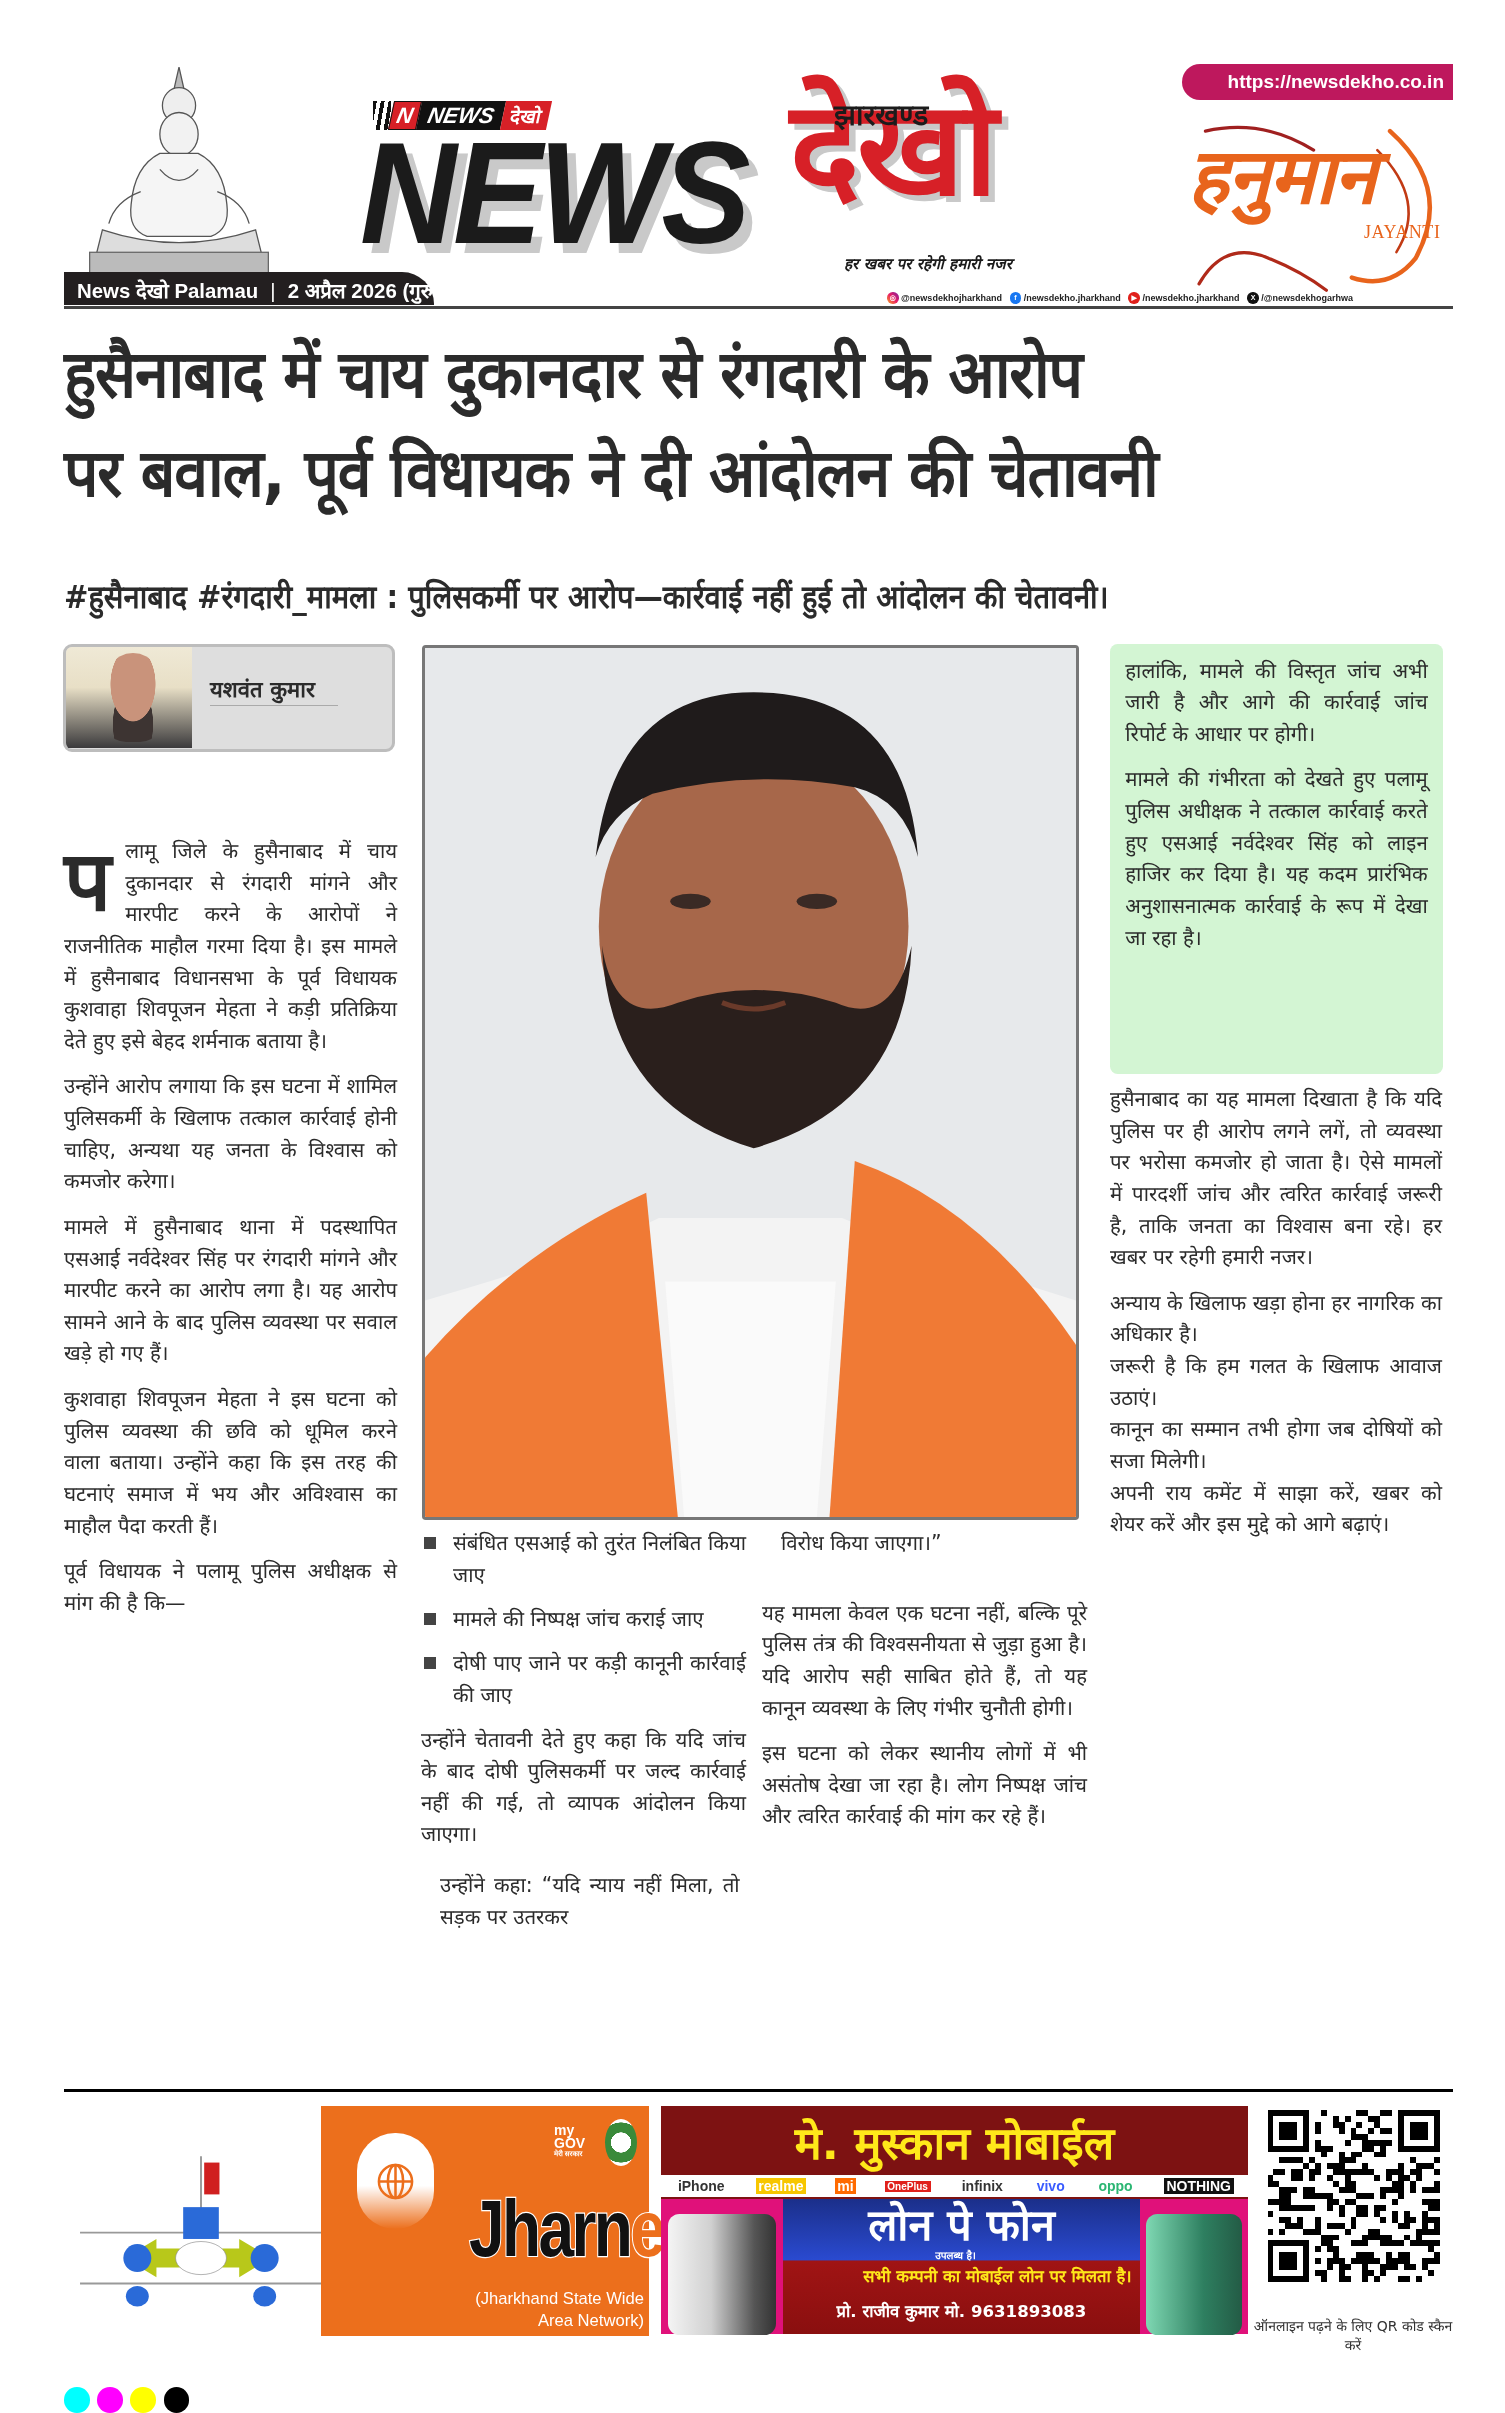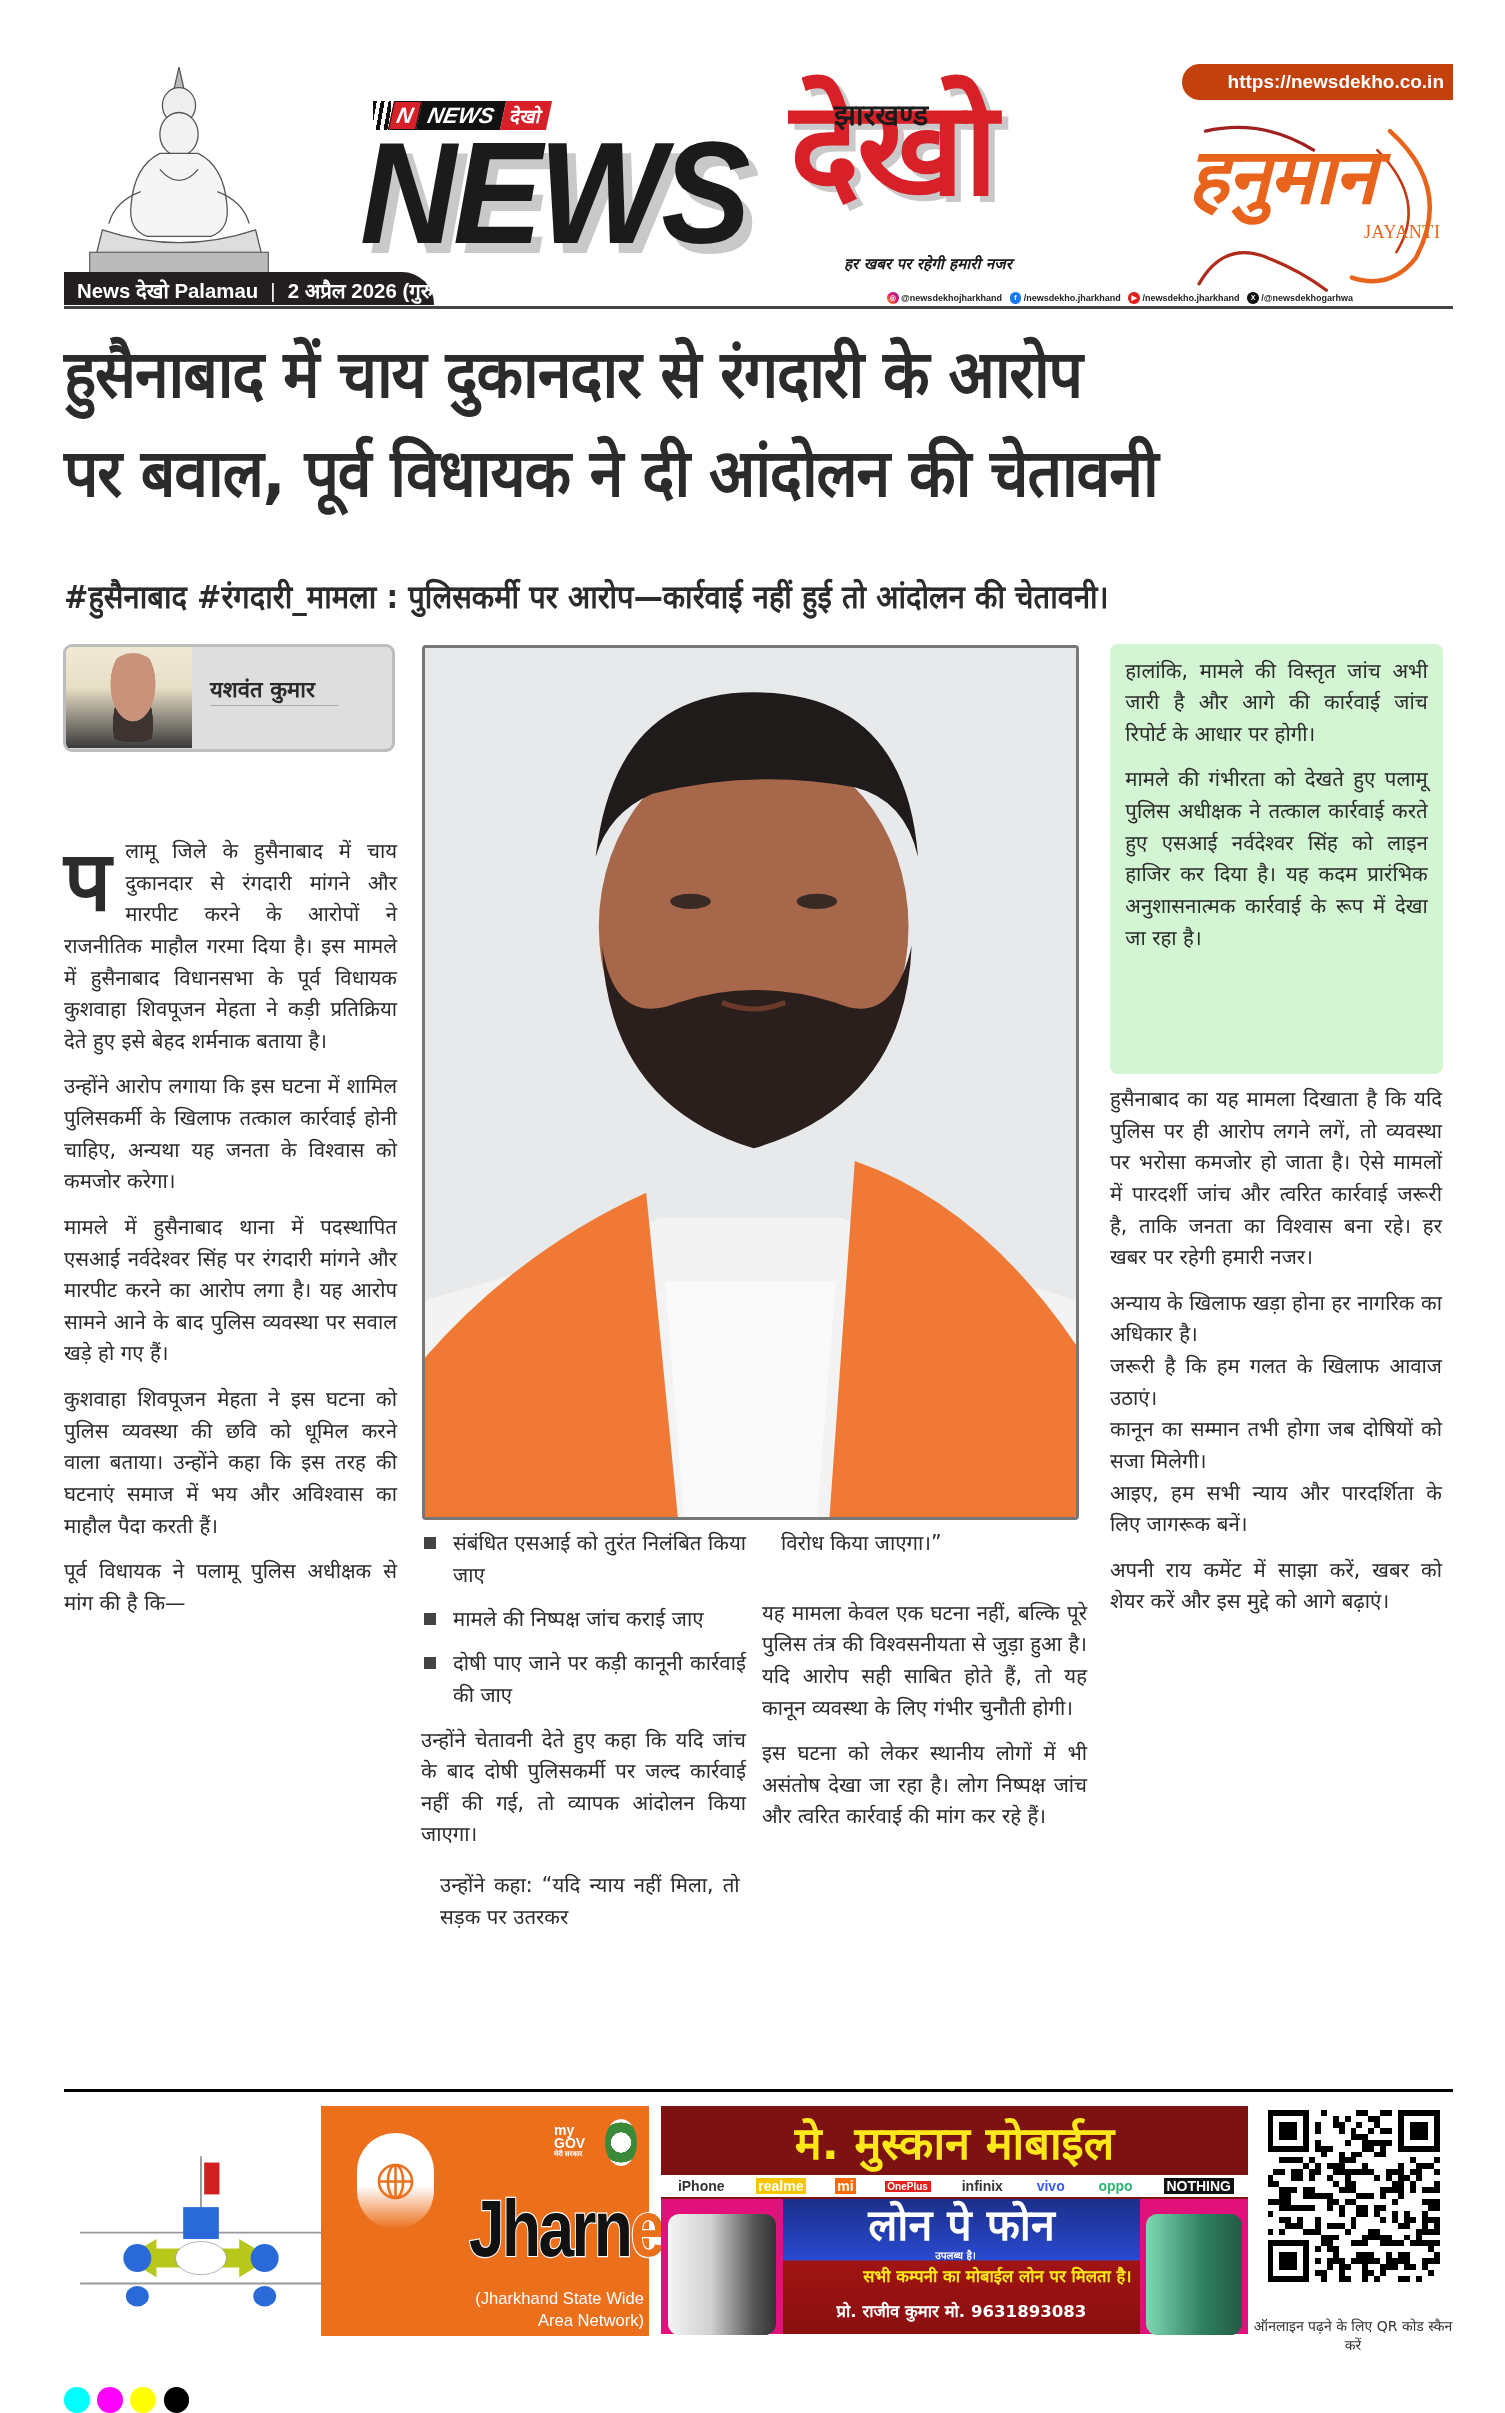--- a/index.html
+++ b/index.html
@@ -13,21 +13,21 @@
   .brand-badge .stripes { width: 18px; height: 29px; background: repeating-linear-gradient(100deg, #111 0 3.8px, transparent 3.8px 7.7px); }
   .brand-badge .n-box { width: 28px; height: 29px; background: #d72027; color: #fff; font: italic 700 22px "Liberation Sans", sans-serif; display: flex; align-items: center; justify-content: center; border: 1.9px solid #111; transform: skewX(-12deg); }
   .brand-badge .news-box { height: 29px; background: #111; color: #fff; font: italic 700 22px "Liberation Sans", sans-serif; padding: 0 9px; display: flex; align-items: center; transform: skewX(-12deg); }
   .brand-badge .dekho-box { height: 29px; background: #d72027; color: #fff; font: 700 19px "DejaVu Sans", sans-serif; padding: 0 7.7px; display: flex; align-items: center; transform: skewX(-12deg); }
 
   .brand-news { position: absolute; left: 360px; top: 121px; font: italic 900 134px/1 "Liberation Sans", sans-serif; color: #1b1b1b; letter-spacing: -3.8px; text-shadow: 9px 9px 0 #c9c9c9; transform: scaleY(1.08); transform-origin: top left; }
   .brand-jharkhand { position: absolute; left: 834px; top: 94px; font: 700 29px "DejaVu Sans", sans-serif; color: #1b1b1b; }
   .brand-dekho { position: absolute; left: 790px; top: 77px; font: 900 131px/1.1 "DejaVu Sans", sans-serif; color: #d72027; text-shadow: 6.4px 6.4px 0 #c9c9c9; letter-spacing: -2.6px; }
   .brand-tagline { position: absolute; left: 844px; top: 253px; font: italic 700 15.3px "DejaVu Sans", sans-serif; color: #1b1b1b; }
 
-  .url-pill { position: absolute; left: 1182px; top: 64px; width: 271px; height: 36px; background: #c2410c; border-radius: 25.5px 0 0 25.5px; color: #fff; font: 700 19px "Liberation Sans", sans-serif; display: flex; align-items: center; justify-content: flex-end; padding-right: 9px; }
+  .url-pill { position: absolute; left: 1182px; top: 64px; width: 271px; height: 36px; background: #be185d; border-radius: 25.5px 0 0 25.5px; color: #fff; font: 700 19px "Liberation Sans", sans-serif; display: flex; align-items: center; justify-content: flex-end; padding-right: 9px; }
 
   .festival-logo { position: absolute; left: 1186px; top: 112px; width: 268px; height: 191px; }
   .festival-hanuman { position: absolute; left: 1188px; top: 121px; font: italic 700 77px "DejaVu Serif", serif; color: #e8641c; letter-spacing: -1.3px; }
   .festival-jayanti { position: absolute; left: 1364px; top: 222px; font: 400 18px "Liberation Serif", serif; color: #e8641c; letter-spacing: 0.6px; }
 
   .dateline-bar { position: absolute; left: 64px; top: 272px; width: 370px; height: 33px; background: #231f20; border-radius: 0 32px 0 0; }
   .dateline-text { position: absolute; left: 77px; top: 276px; font: 700 20.4px "Liberation Sans", sans-serif; color: #fff; white-space: nowrap; }
   .dateline-text .sep { margin: 0 6.4px; font-weight: 400; }
 
   .social-row { position: absolute; left: 887px; top: 292px; display: flex; gap: 7.7px; align-items: flex-start; font: 700 9px "Liberation Sans", sans-serif; color: #222; white-space: nowrap; }
@@ -231,21 +231,20 @@
 <aside class="green-box">
   <p>हालांकि, मामले की विस्तृत जांच अभी जारी है और आगे की कार्रवाई जांच रिपोर्ट के आधार पर होगी।</p>
   <p>मामले की गंभीरता को देखते हुए पलामू पुलिस अधीक्षक ने तत्काल कार्रवाई करते हुए एसआई नर्वदेश्वर सिंह को लाइन हाजिर कर दिया है। यह कदम प्रारंभिक अनुशासनात्मक कार्रवाई के रूप में देखा जा रहा है।</p>
 </aside>
 
 <div class="col col-4">
   <p>हुसैनाबाद का यह मामला दिखाता है कि यदि पुलिस पर ही आरोप लगने लगें, तो व्यवस्था पर भरोसा कमजोर हो जाता है। ऐसे मामलों में पारदर्शी जांच और त्वरित कार्रवाई जरूरी है, ताकि जनता का विश्वास बना रहे। हर खबर पर रहेगी हमारी नजर।</p>
   <p style="margin-bottom:0">अन्याय के खिलाफ खड़ा होना हर नागरिक का अधिकार है।</p>
   <p style="margin-bottom:0">जरूरी है कि हम गलत के खिलाफ आवाज उठाएं।</p>
   <p style="margin-bottom:0">कानून का सम्मान तभी होगा जब दोषियों को सजा मिलेगी।</p>
-  <p>आइए, हम सभी न्याय और पारदर्शिता के लिए जागरूक बनें।</p>
   <p>अपनी राय कमेंट में साझा करें, खबर को शेयर करें और इस मुद्दे को आगे बढ़ाएं।</p>
 </div>
 
 <div class="footer-rule"></div>
 
 <svg class="ad-network-diagram" viewBox="0 0 420 300">
   <rect width="420" height="300" fill="#fff"></rect>
   <g stroke="#999" stroke-width="3" fill="none">
     <line x1="20" y1="180" x2="400" y2="180"></line>
     <line x1="20" y1="260" x2="400" y2="260"></line>

